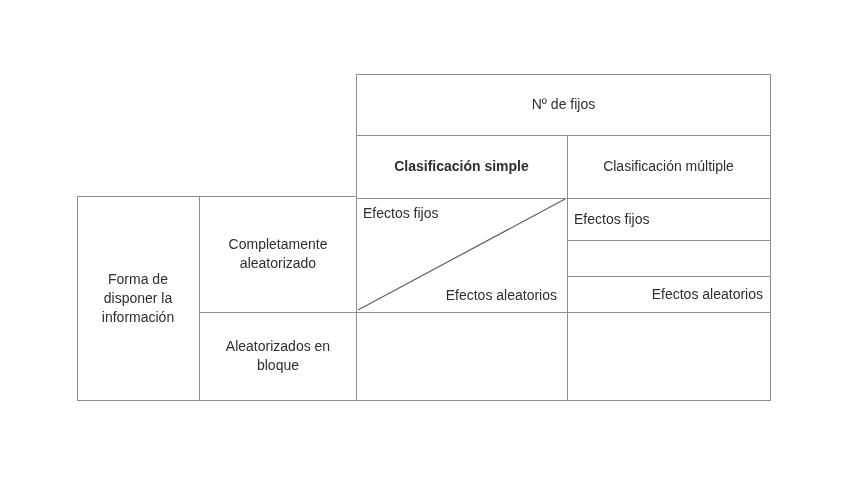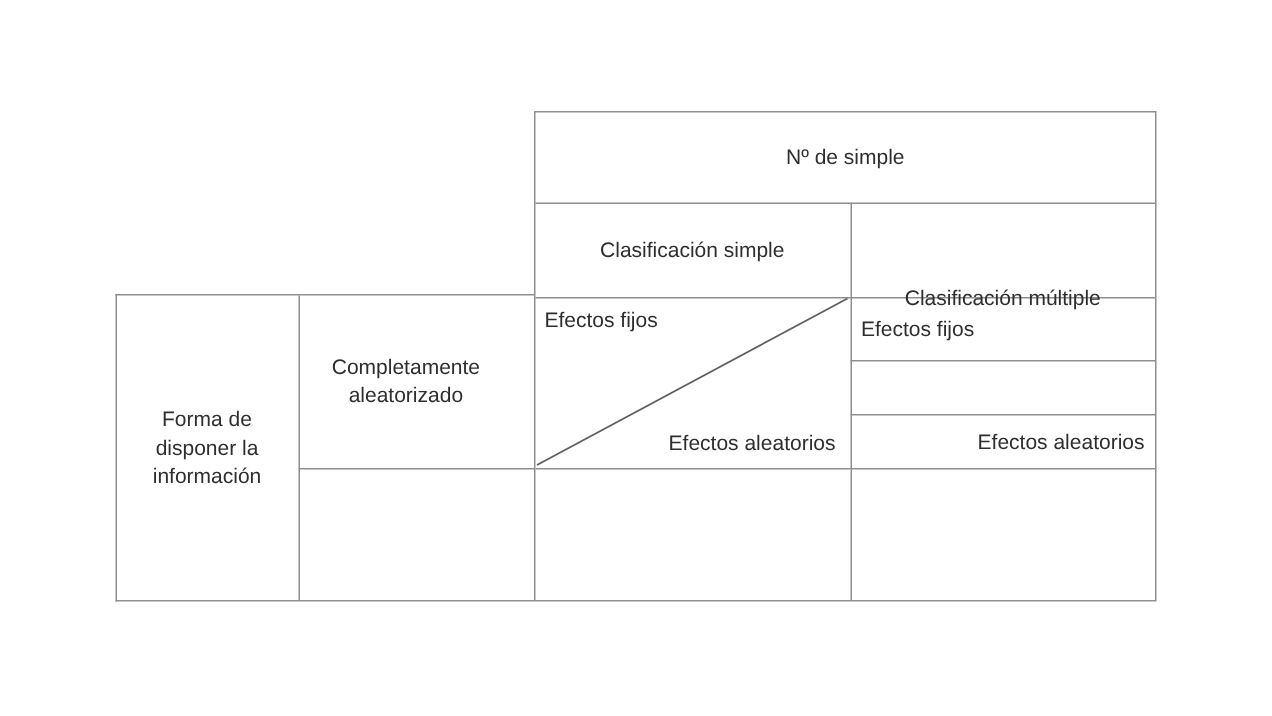--- a/index.html
+++ b/index.html
@@ -37,59 +37,59 @@
   .vline { width: 1px; }
   
   .causes-table {
     position: absolute;
     left: 356px; top: 74px;
     width: 415px; height: 327px;
     border: 1px solid var(--table-border);
   }
   .cell { position: absolute; display: flex; align-items: center; justify-content: center; text-align: center; line-height: 1.35; }
   .causes-header { left: 0; top: 0; width: 413px; height: 59px; }
-  .col-simple-header { left: 0; top: 60px; width: 209px; height: 62px; }
-  .col-multiple-header { left: 210px; top: 60px; width: 203px; height: 62px; margin-top: 32px; }
+  .col-simple-header { left: 0; top: 60px; width: 209px; height: 62px; font-weight: bold; }
+  .col-multiple-header { left: 210px; top: 60px; width: 203px; height: 62px; }
   .simple-body { position: absolute; left: 0; top: 123px; width: 209px; height: 113px; }
   .simple-body svg { position: absolute; left: 0; top: 0; }
   .simple-fijos { position: absolute; top: 7px; left: 6px; }
   .simple-aleatorios { position: absolute; bottom: 8px; right: 9px; }
   .m-row { position: absolute; left: 210px; width: 203px; display: flex; align-items: center; }
   .m-fijos { top: 123px; height: 41px; justify-content: flex-start; padding-left: 7px; }
   .m-mixtos { top: 165px; height: 35px; justify-content: center; }
   .m-aleatorios { top: 201px; height: 35px; justify-content: flex-end; padding-right: 7px; }
   
   .layout-table {
     position: absolute;
     left: 77px; top: 196px;
     width: 279px; height: 205px;
     border: 1px solid var(--table-border);
     border-right: none;
   }
   .forma-cell { left: 0; top: 0; width: 120px; height: 203px; padding: 0 8px; }
-  .completamente-cell { left: 121px; top: 0; width: 158px; height: 114px; padding: 0 37px; justify-content: flex-end; }
+  .completamente-cell { left: 121px; top: 0; width: 158px; height: 114px; padding: 0 37px; }
   .aleatorizados-cell { left: 121px; top: 115px; width: 158px; height: 88px; padding: 0 18px; }
 </style>
 </head>
 <body>
 
 <div class="canvas">
 
 
   <div class="causes-table">
 
     <div class="hline" style="left:0; right:0; top:60px;"></div>
     <div class="hline" style="left:0; right:0; top:123px;"></div>
     <div class="hline" style="left:0; right:0; top:237px;"></div>
     <div class="vline" style="left:210px; top:60px; bottom:0;"></div>
     <div class="hline" style="left:210px; right:0; top:165px;"></div>
     <div class="hline" style="left:210px; right:0; top:201px;"></div>
 
     <div class="cell causes-header">
-      <span>Nº de simple</span>
+      <span>Nº de fijos</span>
     </div>
 
     <div class="cell col-simple-header">
       <span>Clasificación simple</span>
     </div>
     <div class="cell col-multiple-header">
       <span>Clasificación múltiple</span>
     </div>
 
     <div class="simple-body">
@@ -111,15 +111,18 @@
   <div class="layout-table">
     <div class="vline" style="left:121px; top:0; bottom:0;"></div>
     <div class="hline" style="left:121px; right:0; top:115px;"></div>
 
     <div class="cell forma-cell">
       <span>Forma de disponer la información</span>
     </div>
     <div class="cell completamente-cell">
       <span>Completamente aleatorizado</span>
     </div>
+    <div class="cell aleatorizados-cell">
+      <span>Aleatorizados en bloque</span>
+    </div>
   </div>
 
 </div>
 
 </body></html>

